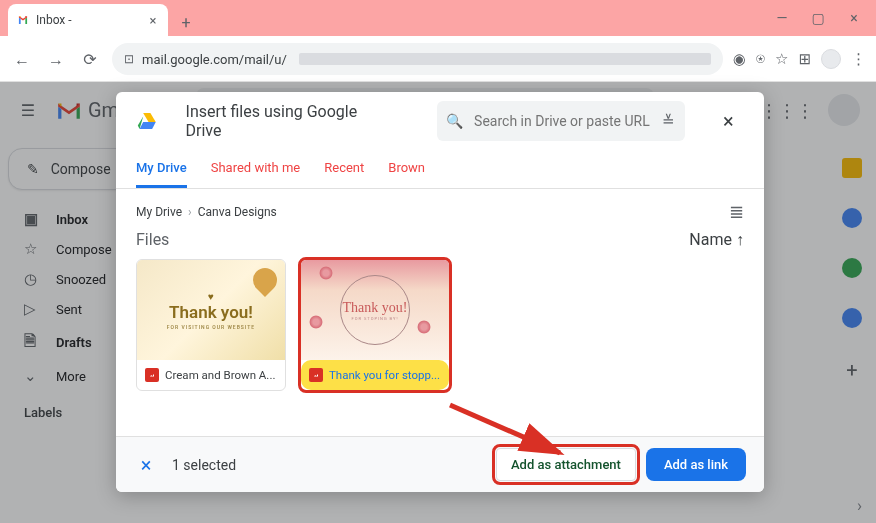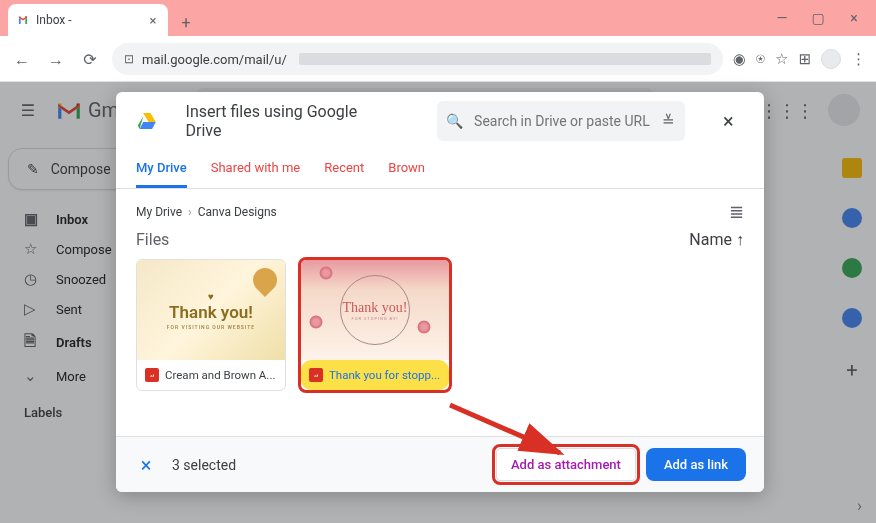--- a/index.html
+++ b/index.html
@@ -74,21 +74,21 @@
 .file-meta { display: flex; align-items: flex-end; gap: 6px; padding: 8px; font-size: 11.5px; color: #3c4043; white-space: nowrap; overflow: hidden; text-overflow: ellipsis; }
 .file-meta .fileico { width: 14px; height: 14px; background: #d93025; border-radius: 2px; flex-shrink: 0; position: relative; }
 .file-meta .fileico::after { content: ''; position: absolute; inset: 3px; background: #fff; clip-path: polygon(25% 70%, 40% 50%, 55% 65%, 75% 35%, 75% 70%); }
 .file-card.selected .file-meta { background: #fde047; color: #1a73e8; border-radius: 10px; }
 .file-card.selected .file-meta span { color: #1a73e8; }
 
 .dlg-footer { margin-top: auto; height: 56px; border-top: 1px solid #e0e0e0; background: #f8f9fa; display: flex; align-items: center; padding: 0 18px; gap: 14px; }
 .cancel-x { width: 24px; height: 24px; display: flex; align-items: center; justify-content: center; color: #1a73e8; font-size: 20px; }
 .sel-count { font-size: 14px; color: #3c4043; }
 .footer-actions { margin-left: auto; display: flex; gap: 10px; }
-.btn-outline { border: 1px solid #dadce0; background: #fff; color: #a21caf; padding: 8px 14px; border-radius: 4px; font-size: 13px; font-weight: 500; }
+.btn-outline { border: 1px solid #dadce0; background: #fff; color: #14532d; padding: 8px 14px; border-radius: 4px; font-size: 13px; font-weight: 500; }
 .btn-outline.highlight { outline: 3px solid #d93025; outline-offset: 1px; }
 .btn-primary { background: #1a73e8; color: #fff; padding: 8px 18px; border-radius: 8px; font-size: 13px; font-weight: 500; border: none; }
 
 
 .arrow-annot { position: absolute; top: 395px; left: 440px; pointer-events: none; }
 
 
 .th1 { background: linear-gradient(135deg, #f5e8c8 0%, #fff5dc 50%, #f0dfa8 100%); font-family: cursive; font-size: 17px; color: #8a6d1e; font-weight: 600; position: relative; }
 .th1::before { content: ''; position: absolute; top: 8px; right: 8px; width: 24px; height: 24px; background: #d9a44a; border-radius: 50% 50% 0 50%; transform: rotate(45deg); }
 .th1-sub { font-size: 5px; color: #a08a4a; margin-top: 2px; letter-spacing: 1px; }
@@ -277,21 +277,21 @@
       </div>
       <div class="file-meta">
         <div class="fileico"></div>
         <span>Thank you for stopp...</span>
       </div>
     </div>
   </div>
 
   <div class="dlg-footer">
     <div class="cancel-x">×</div>
-    <span class="sel-count">3 selected</span>
+    <span class="sel-count">1 selected</span>
     <div class="footer-actions">
       <button class="btn-outline highlight">Add as attachment</button>
       <button class="btn-primary">Add as link</button>
     </div>
   </div>
 </div>
 
 <svg class="arrow-annot" width="140" height="80">
   <defs>
       <marker id="ah" markerWidth="10" markerHeight="10" refX="8" refY="3" orient="auto">

